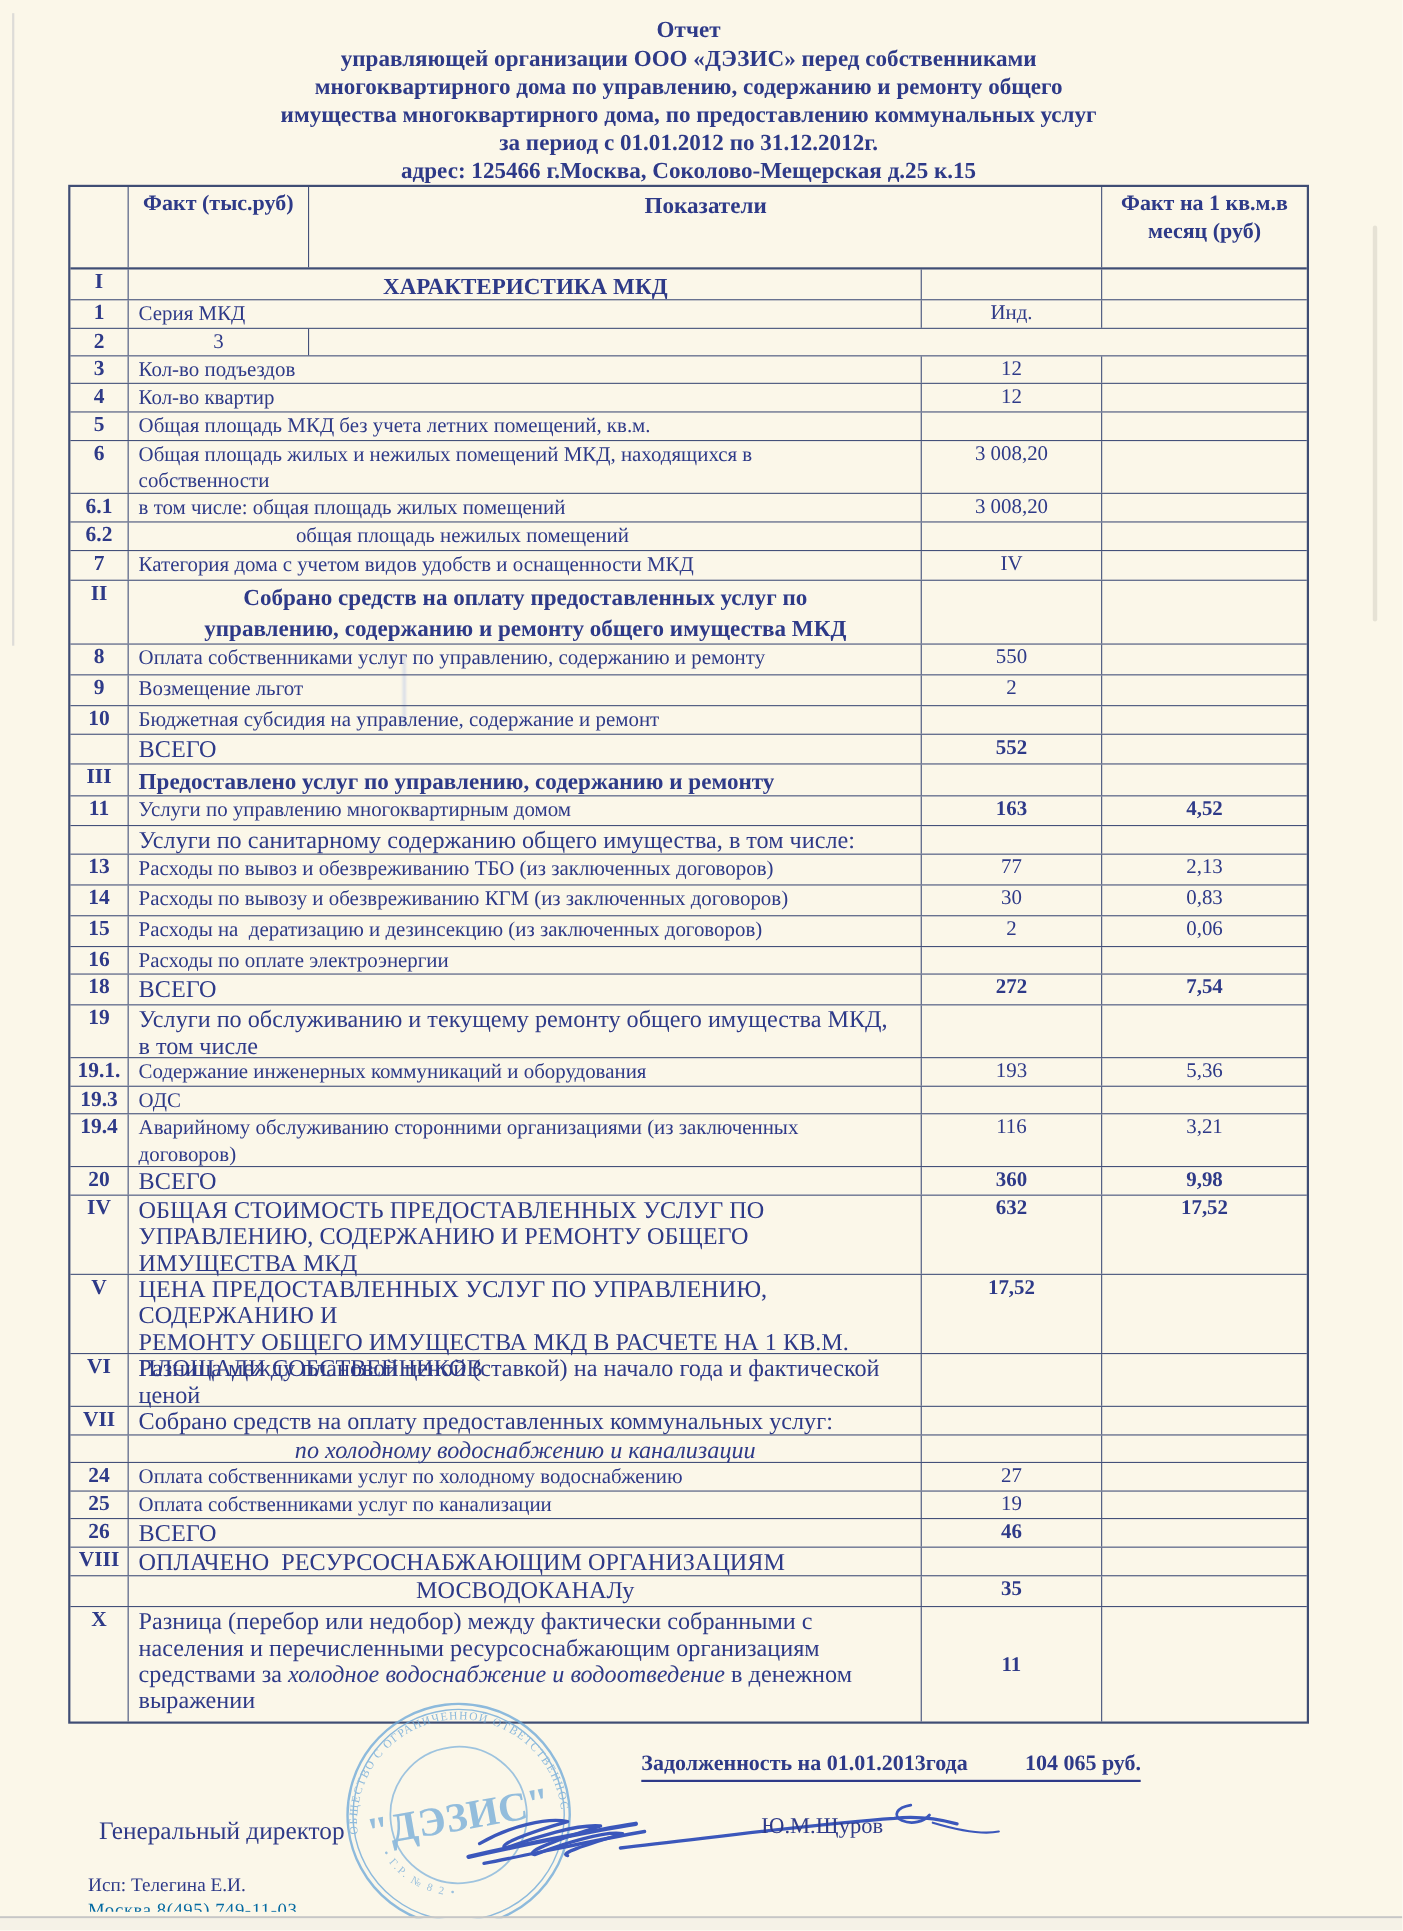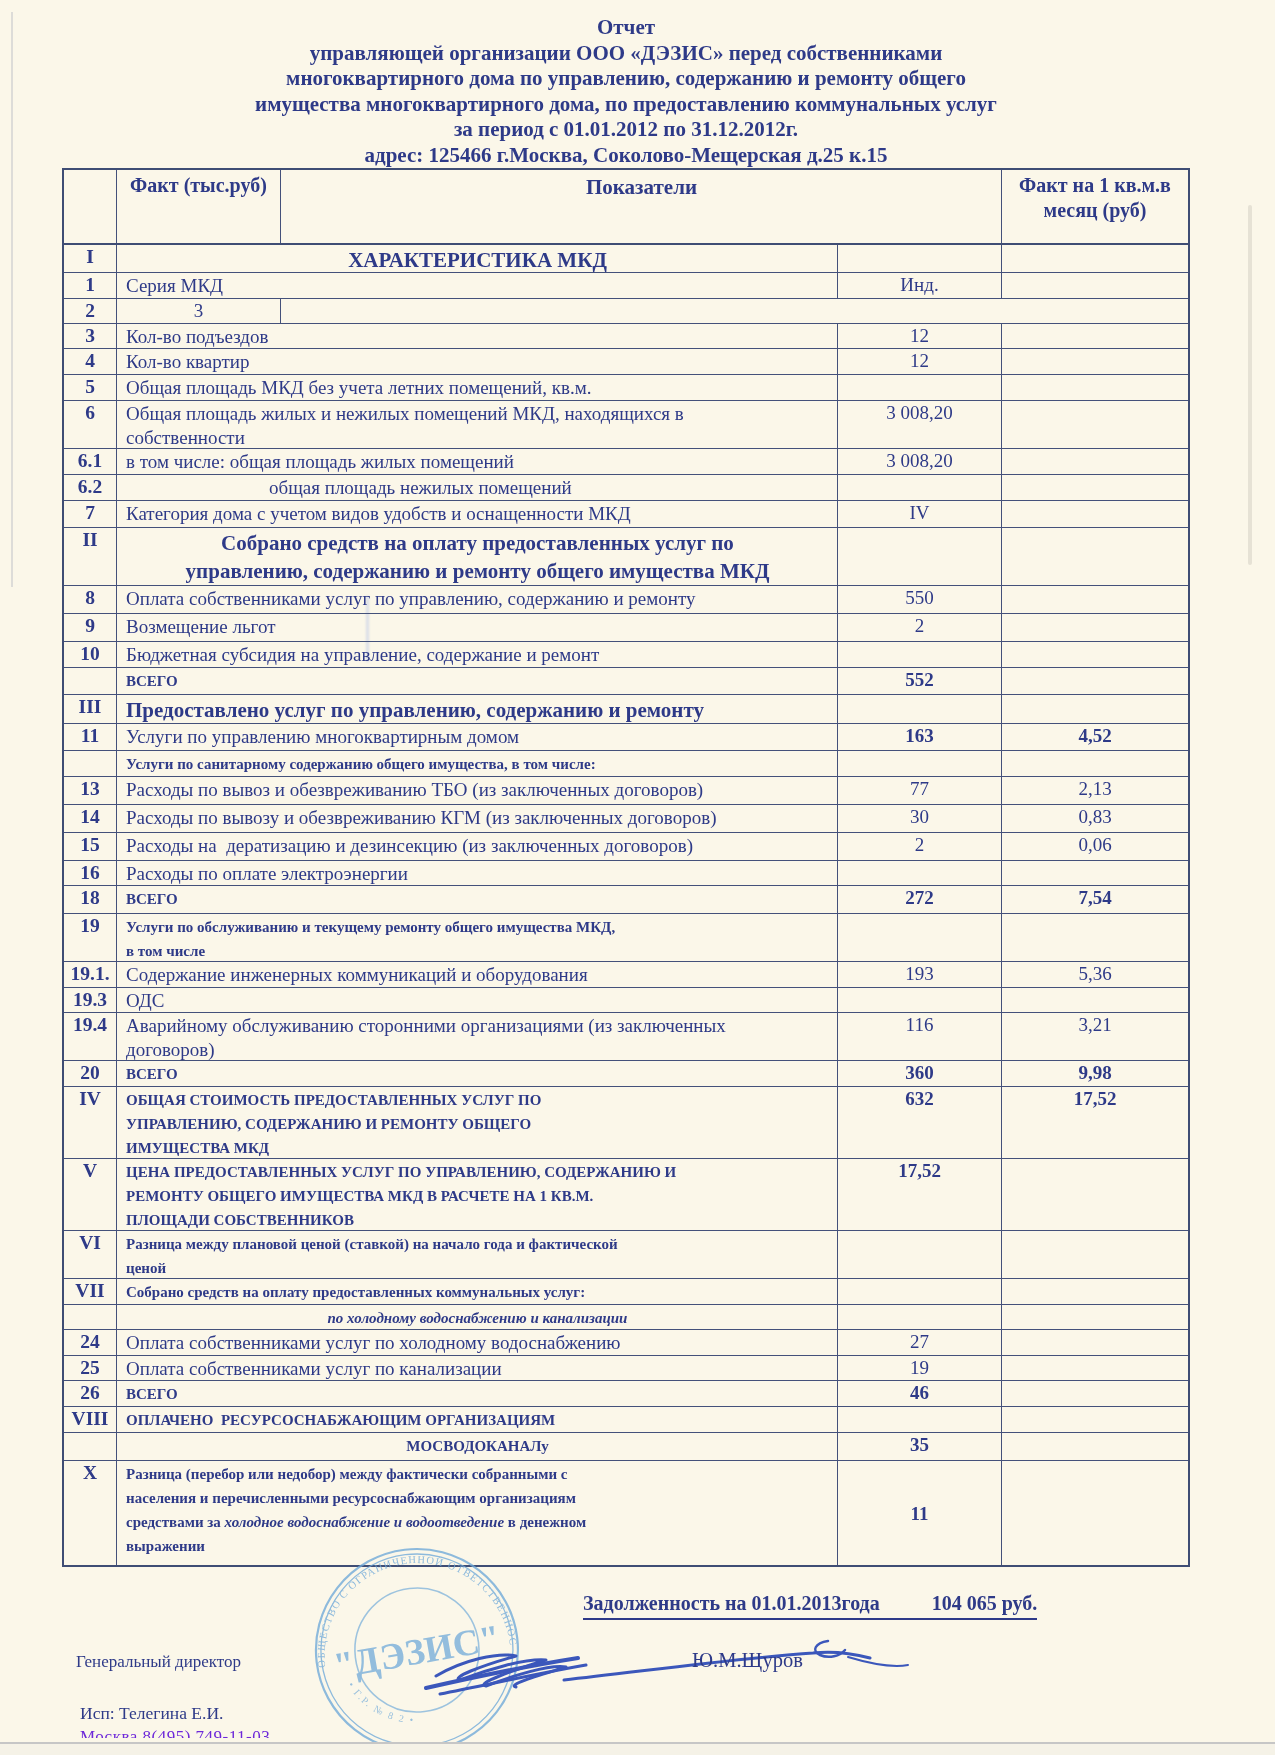--- a/index.html
+++ b/index.html
@@ -18,36 +18,36 @@
   .doc-table{position:absolute;left:62px;top:168px;width:1128px;border:2px solid #3f4d74;box-sizing:border-box;}
   .trow{display:flex;box-sizing:border-box;border-bottom:1.5px solid #44517a;}
   .trow:last-child{border-bottom:none;}
   .cell{box-sizing:border-box;padding-top:1px;}
   .c-num{width:53px;border-right:1.5px solid #44517a;text-align:center;font-weight:bold;font-size:19.5px;flex:none;}
   .c-label{flex:1;border-right:1.5px solid #44517a;padding-left:9px;padding-right:8px;
            font-size:19px;line-height:24px;white-space:pre-wrap;}
   .c-fact{width:164px;border-right:1.5px solid #44517a;text-align:center;font-size:19px;flex:none;}
   .c-per{width:186px;text-align:center;font-size:19px;flex:none;}
   .thead .c-label,.thead .c-fact,.thead .c-per{font-weight:bold;font-size:20px;line-height:24.5px;text-align:center;padding-top:3px;}
-  .lbl-bold{font-weight:bold;font-size:15px;}
+  .lbl-bold{font-weight:normal;font-size:22px;}
   .lbl-big{font-weight:bold;font-size:21px;line-height:28px;}
   .lbl-center{text-align:center;}
   .lbl-italic{font-style:italic;}
   .lbl-indent{padding-left:152px;}
   .vb{font-weight:bold;}
   .vmid{display:flex;align-items:center;justify-content:center;}
   .it{font-style:italic;}
   
   .debt-line{position:absolute;left:583px;top:1592px;font-weight:bold;font-size:20px;
              border-bottom:2.5px solid #2e3a88;padding-bottom:3px;white-space:nowrap;}
   .debt-gap{display:inline-block;width:52px;}
-  .director-label{position:absolute;left:76px;top:1652px;font-size:17px;}
+  .director-label{position:absolute;left:90px;top:1652px;font-size:23px;}
   .director-name{position:absolute;left:692px;top:1649px;font-size:20.5px;}
   .executor{position:absolute;left:80px;top:1703px;font-size:17.5px;}
-  .phone-clip{position:absolute;left:80px;top:1727px;height:11px;overflow:hidden;font-size:17px;letter-spacing:.5px;color:#6d28d9;}
+  .phone-clip{position:absolute;left:80px;top:1727px;height:11px;overflow:hidden;font-size:17px;letter-spacing:.5px;color:#0369a1;}
   .stamp{position:absolute;left:292px;top:1544px;opacity:.78;transform:rotate(-7deg);}
   .signature{position:absolute;left:308px;top:1612px;}
 </style>
 </head>
 <body>
 
 <div class="page">
 
   <div class="scan-left-line"></div>
   <div class="scan-right-smudge"></div>

